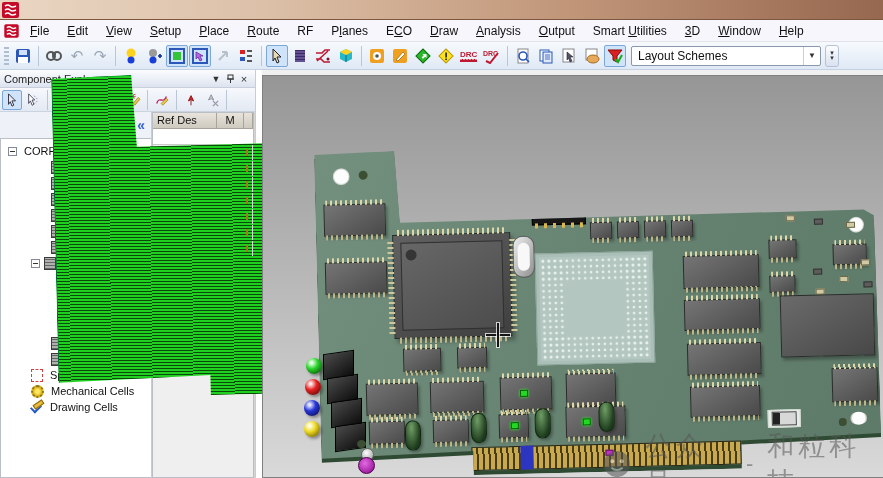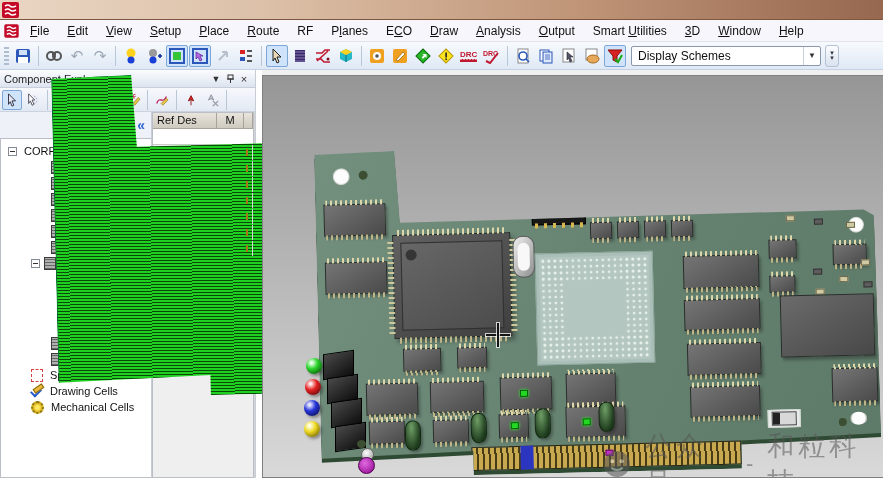--- a/index.html
+++ b/index.html
@@ -382,21 +382,21 @@
         <ellipse cx="9" cy="11" rx="6" ry="4" fill="#e8a85a" stroke="#a06a20"></ellipse>
       </svg>
     </span>
   <span class="tbtn sel">
       <svg width="16" height="16" viewBox="0 0 16 16">
         <path d="M1 2 L15 2 L10 8 L10 14 L6 12 L6 8 Z" fill="#d82222" stroke="#8a0a0a"></path>
         <path d="M8 11 L11 14 L15 7" stroke="#18a818" stroke-width="2" fill="none"></path>
       </svg>
     </span>
   <span class="combo">
-    <span class="val">Display Schemes</span>
+    <span class="val">Layout Schemes</span>
     <span class="dd">▼</span>
   </span>
   <span class="overflow-btn">
       <span>▾</span>
       <span style="margin-top:-3px">▾</span>
     </span>
 </div>
 
 <div class="main">
 
@@ -544,26 +544,26 @@
             </div>
           <div class="trow pl1">
               <span class="ticon"></span>
               <span class="lbl">MICROPROC</span>
             </div>
           <div class="trow plx">
               <span class="ticon spare"></span>
               <span class="lbl">Spares</span>
             </div>
           <div class="trow plx">
+              <span class="ticon gear"></span>
+              <span class="lbl">Mechanical Cells</span>
+            </div>
+          <div class="trow plx">
               <span class="ticon draw"></span>
               <span class="lbl">Drawing Cells</span>
-            </div>
-          <div class="trow plx">
-              <span class="ticon gear"></span>
-              <span class="lbl">Mechanical Cells</span>
             </div>
         </div>
       </div>
 
       <div class="exp-table">
         <div class="thead">
           <span class="th c1">Ref Des</span>
           <span class="th c2">M</span>
           <span class="th c3"></span>
         </div>

